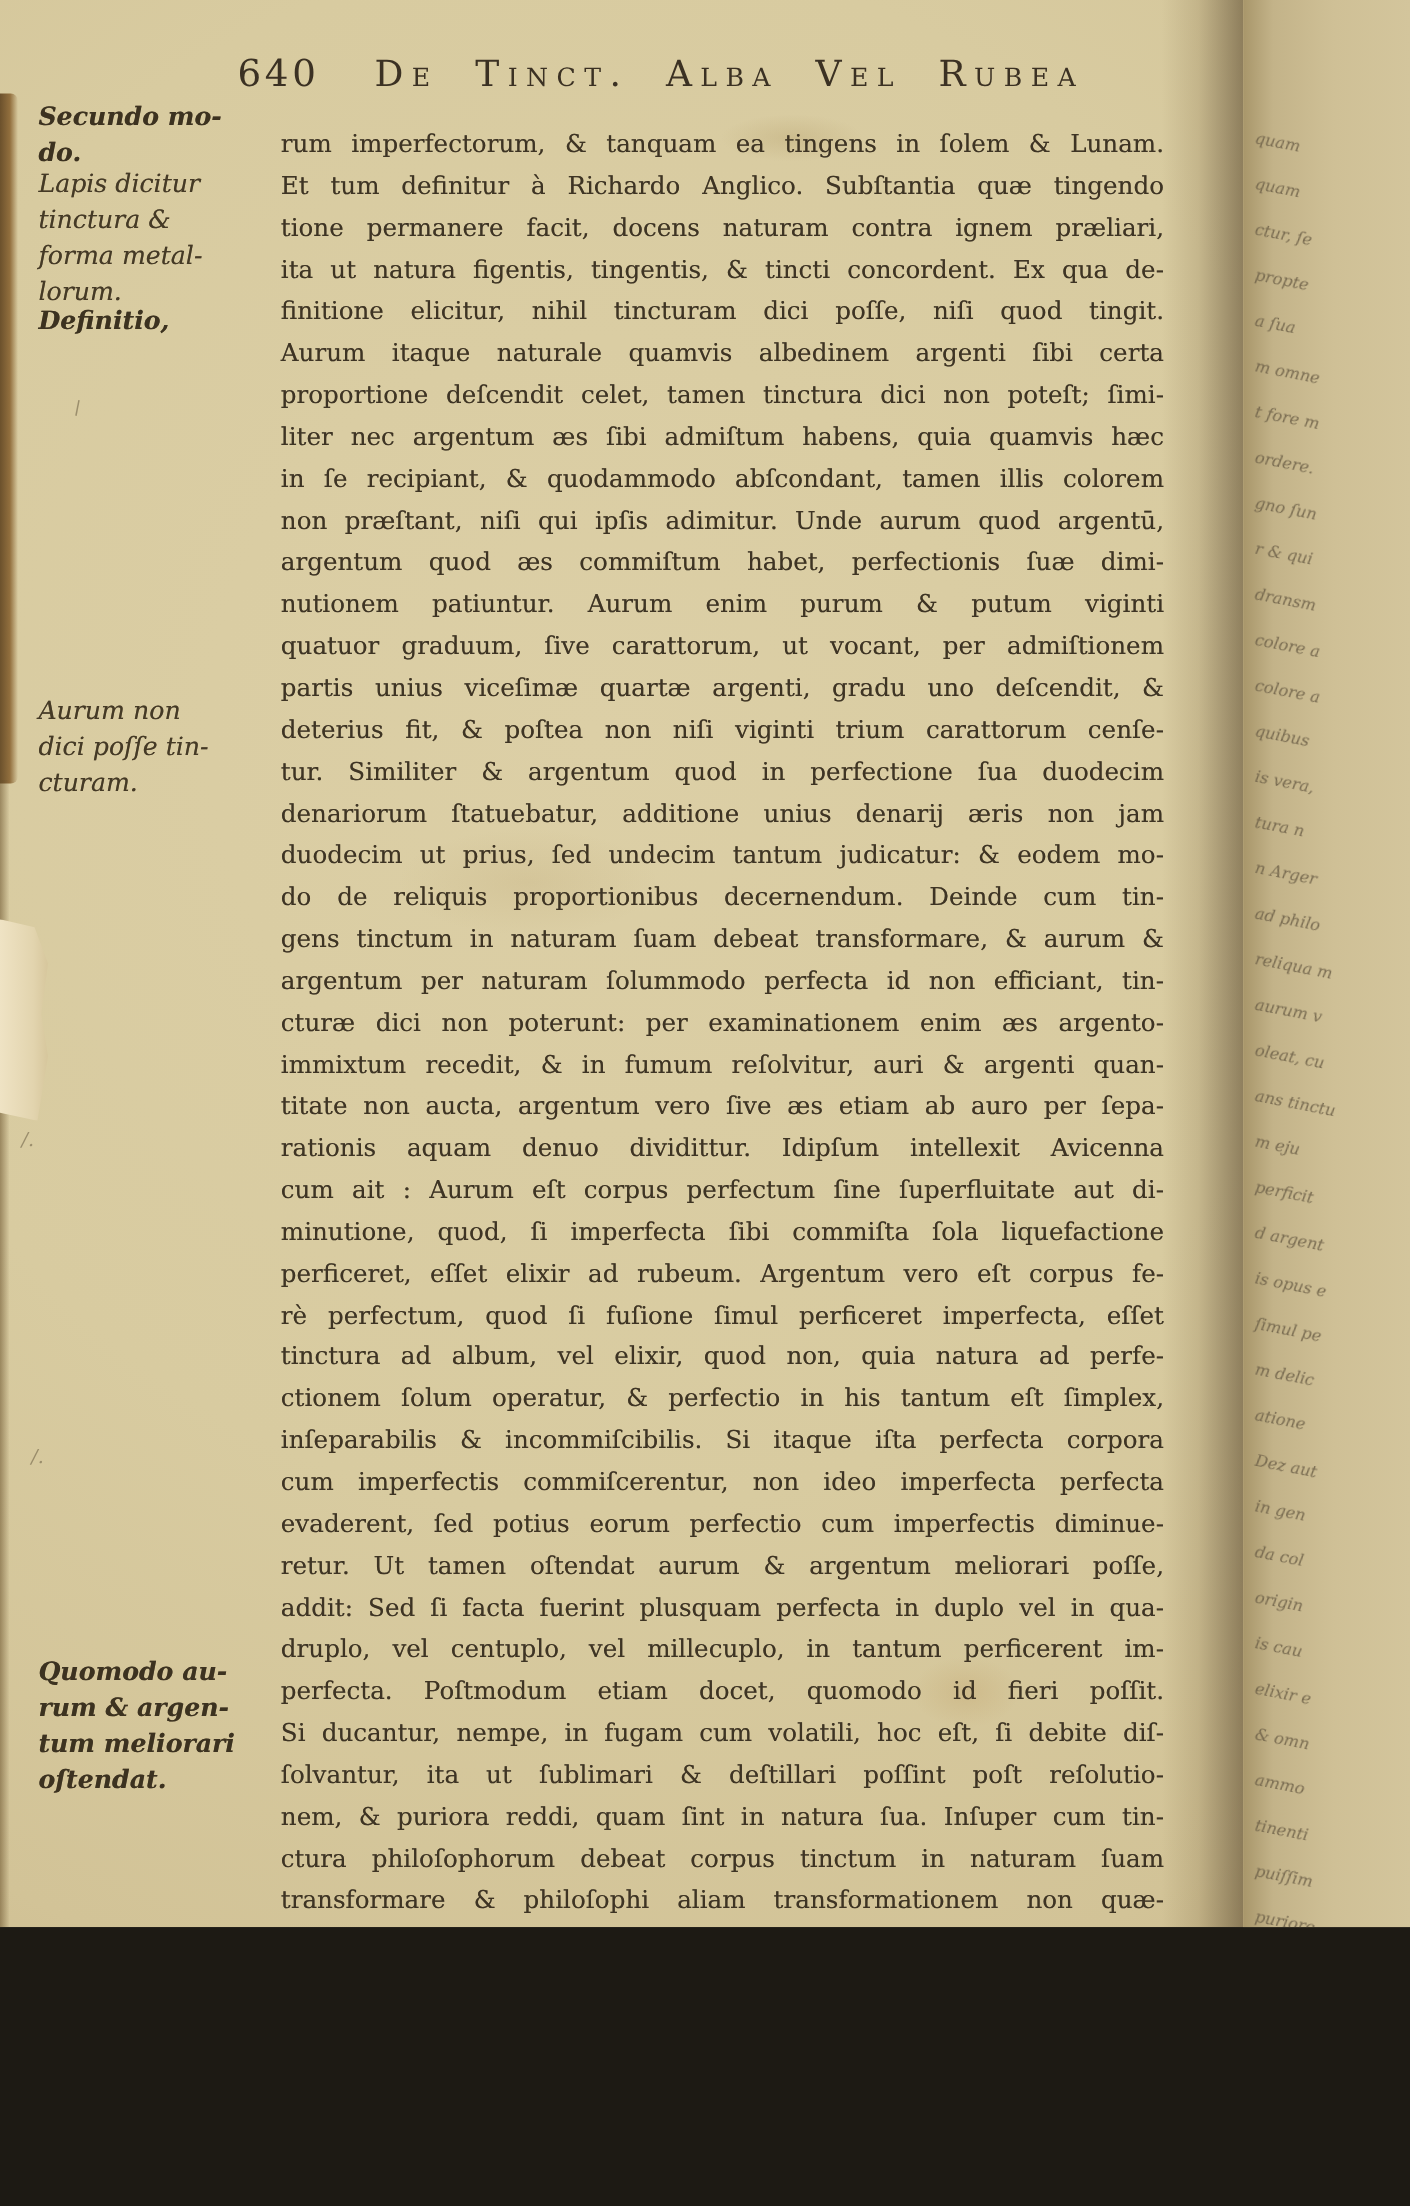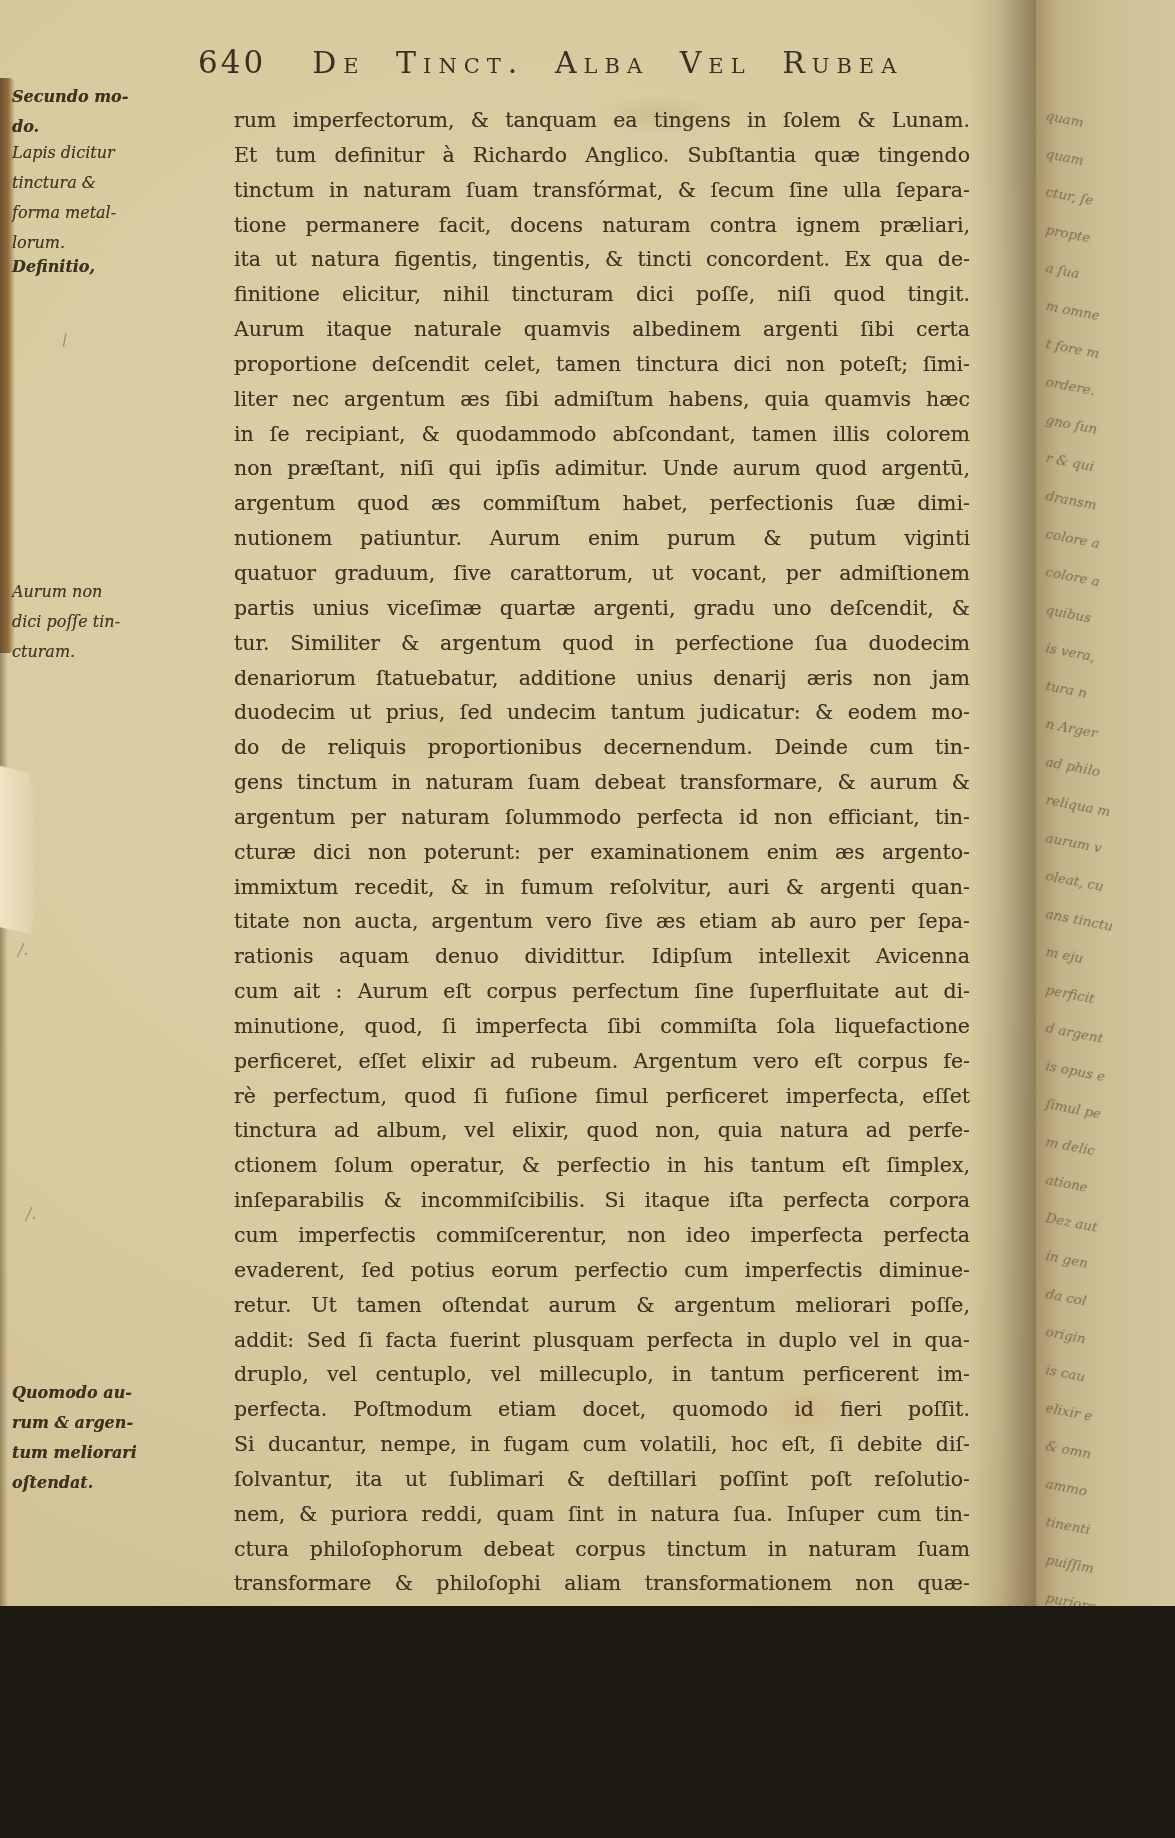--- a/index.html
+++ b/index.html
@@ -30,22 +30,22 @@
     position:absolute; left:198px; top:44px; width:772px;
     display:flex; align-items:baseline; color:#3b3123;
   }
   .pagenum { font-size:31px; letter-spacing:3px; margin-right:46px; }
   .runtitle {
     font-variant-caps:small-caps; font-size:30px; letter-spacing:7px;
     word-spacing:14px; white-space:nowrap;
   }
   
   .note {
-    position:absolute; left:12px; width:174px; font-style:italic;
-    font-size:16px; line-height:30px; color:#453a26;
+    position:absolute; left:32px; width:174px; font-style:italic;
+    font-size:21px; line-height:30px; color:#453a26;
     text-shadow:0 0 .5px rgba(60,45,25,.6);
   }
   .note.heavy { font-weight:bold; color:#3c3220; }
   
   .bodytext { position:absolute; left:190px; top:103px; width:780px; color:#3e3424; }
   .bodytext .line {
     font-size:20.5px; line-height:34.85px; height:34.85px;
     text-align:justify; text-align-last:justify;
     text-shadow:0 0 .5px rgba(62,52,36,.55);
     margin-left:44px;
@@ -118,33 +118,33 @@
   <div class="note heavy" style="top:1378px">
       <div class="nline">Quomodo au-</div>
       <div class="nline">rum &amp; argen-</div>
       <div class="nline">tum meliorari</div>
       <div class="nline">oſtendat.</div>
     </div>
 
   <div class="bodytext">
       <div class="line">rum imperfectorum, &amp; tanquam ea tingens in ſolem &amp; Lunam.</div>
       <div class="line">Et tum definitur à Richardo Anglico.  Subſtantia quæ tingendo</div>
-      <div class="line">tinctum in naturam ſuam transfórmat, &amp; ſecum ſine ulla ſepara-</div>
       <div class="line">tione permanere facit, docens naturam contra ignem præliari,</div>
       <div class="line">ita ut natura figentis, tingentis, &amp; tincti concordent.  Ex qua de-</div>
       <div class="line">finitione elicitur, nihil tincturam dici poſſe, niſi quod tingit.</div>
       <div class="line">Aurum itaque naturale quamvis albedinem argenti ſibi certa</div>
       <div class="line">proportione deſcendit celet, tamen tinctura dici non poteſt; ſimi-</div>
       <div class="line">liter nec argentum æs ſibi admiſtum habens, quia quamvis hæc</div>
       <div class="line">in ſe recipiant, &amp; quodammodo abſcondant, tamen illis colorem</div>
       <div class="line">non præſtant, niſi qui ipſis adimitur.  Unde aurum quod argentū,</div>
       <div class="line">argentum quod æs commiſtum habet, perfectionis ſuæ dimi-</div>
       <div class="line">nutionem patiuntur.   Aurum enim purum &amp; putum viginti</div>
       <div class="line">quatuor graduum, ſive carattorum, ut vocant, per admiſtionem</div>
       <div class="line">partis unius viceſimæ quartæ argenti, gradu uno deſcendit, &amp;</div>
+      <div class="line">deterius fit, &amp; poſtea non niſi viginti trium carattorum cenſe-</div>
       <div class="line">tur.  Similiter &amp; argentum quod in perfectione ſua duodecim</div>
       <div class="line">denariorum ſtatuebatur, additione unius denarij æris non jam</div>
       <div class="line">duodecim ut prius, ſed undecim tantum judicatur: &amp; eodem mo-</div>
       <div class="line">do de reliquis proportionibus decernendum.  Deinde cum tin-</div>
       <div class="line">gens tinctum in naturam ſuam debeat transformare, &amp; aurum &amp;</div>
       <div class="line">argentum per naturam ſolummodo perfecta id non efficiant, tin-</div>
       <div class="line">cturæ dici non poterunt: per examinationem enim æs argento-</div>
       <div class="line">immixtum recedit, &amp; in fumum reſolvitur, auri &amp; argenti quan-</div>
       <div class="line">titate non aucta, argentum vero ſive æs etiam ab auro per ſepa-</div>
       <div class="line">rationis aquam denuo dividittur.  Idipſum intellexit Avicenna</div>

